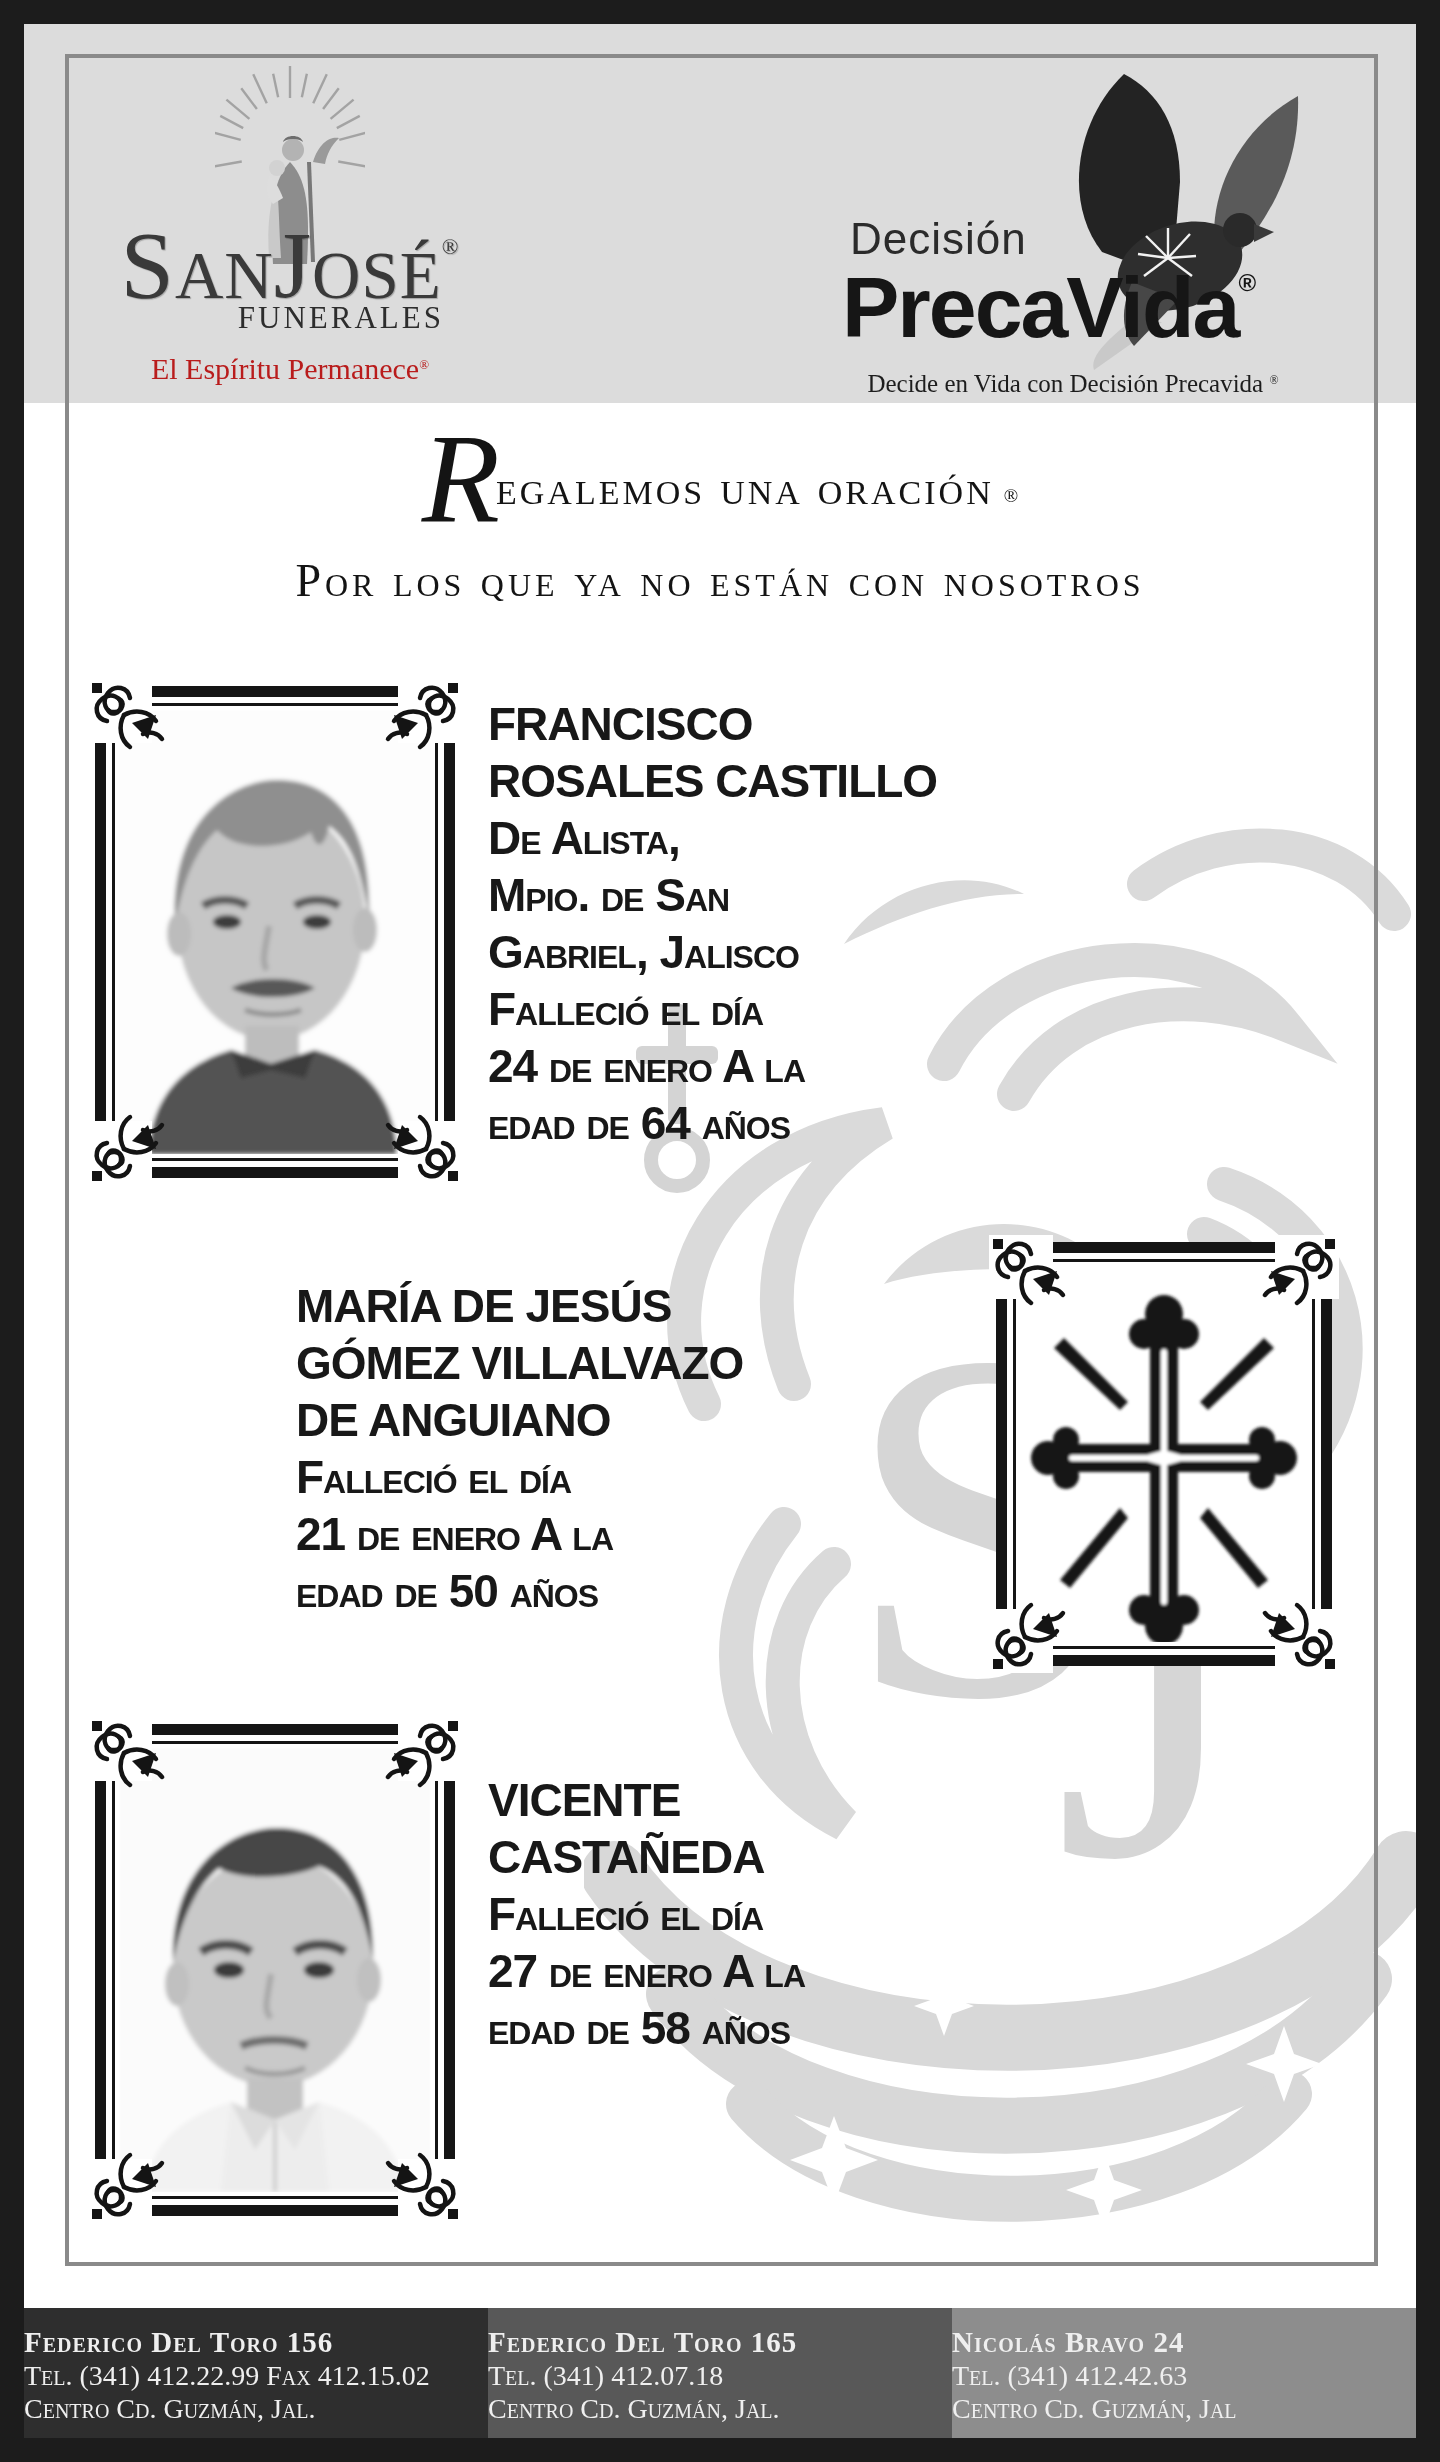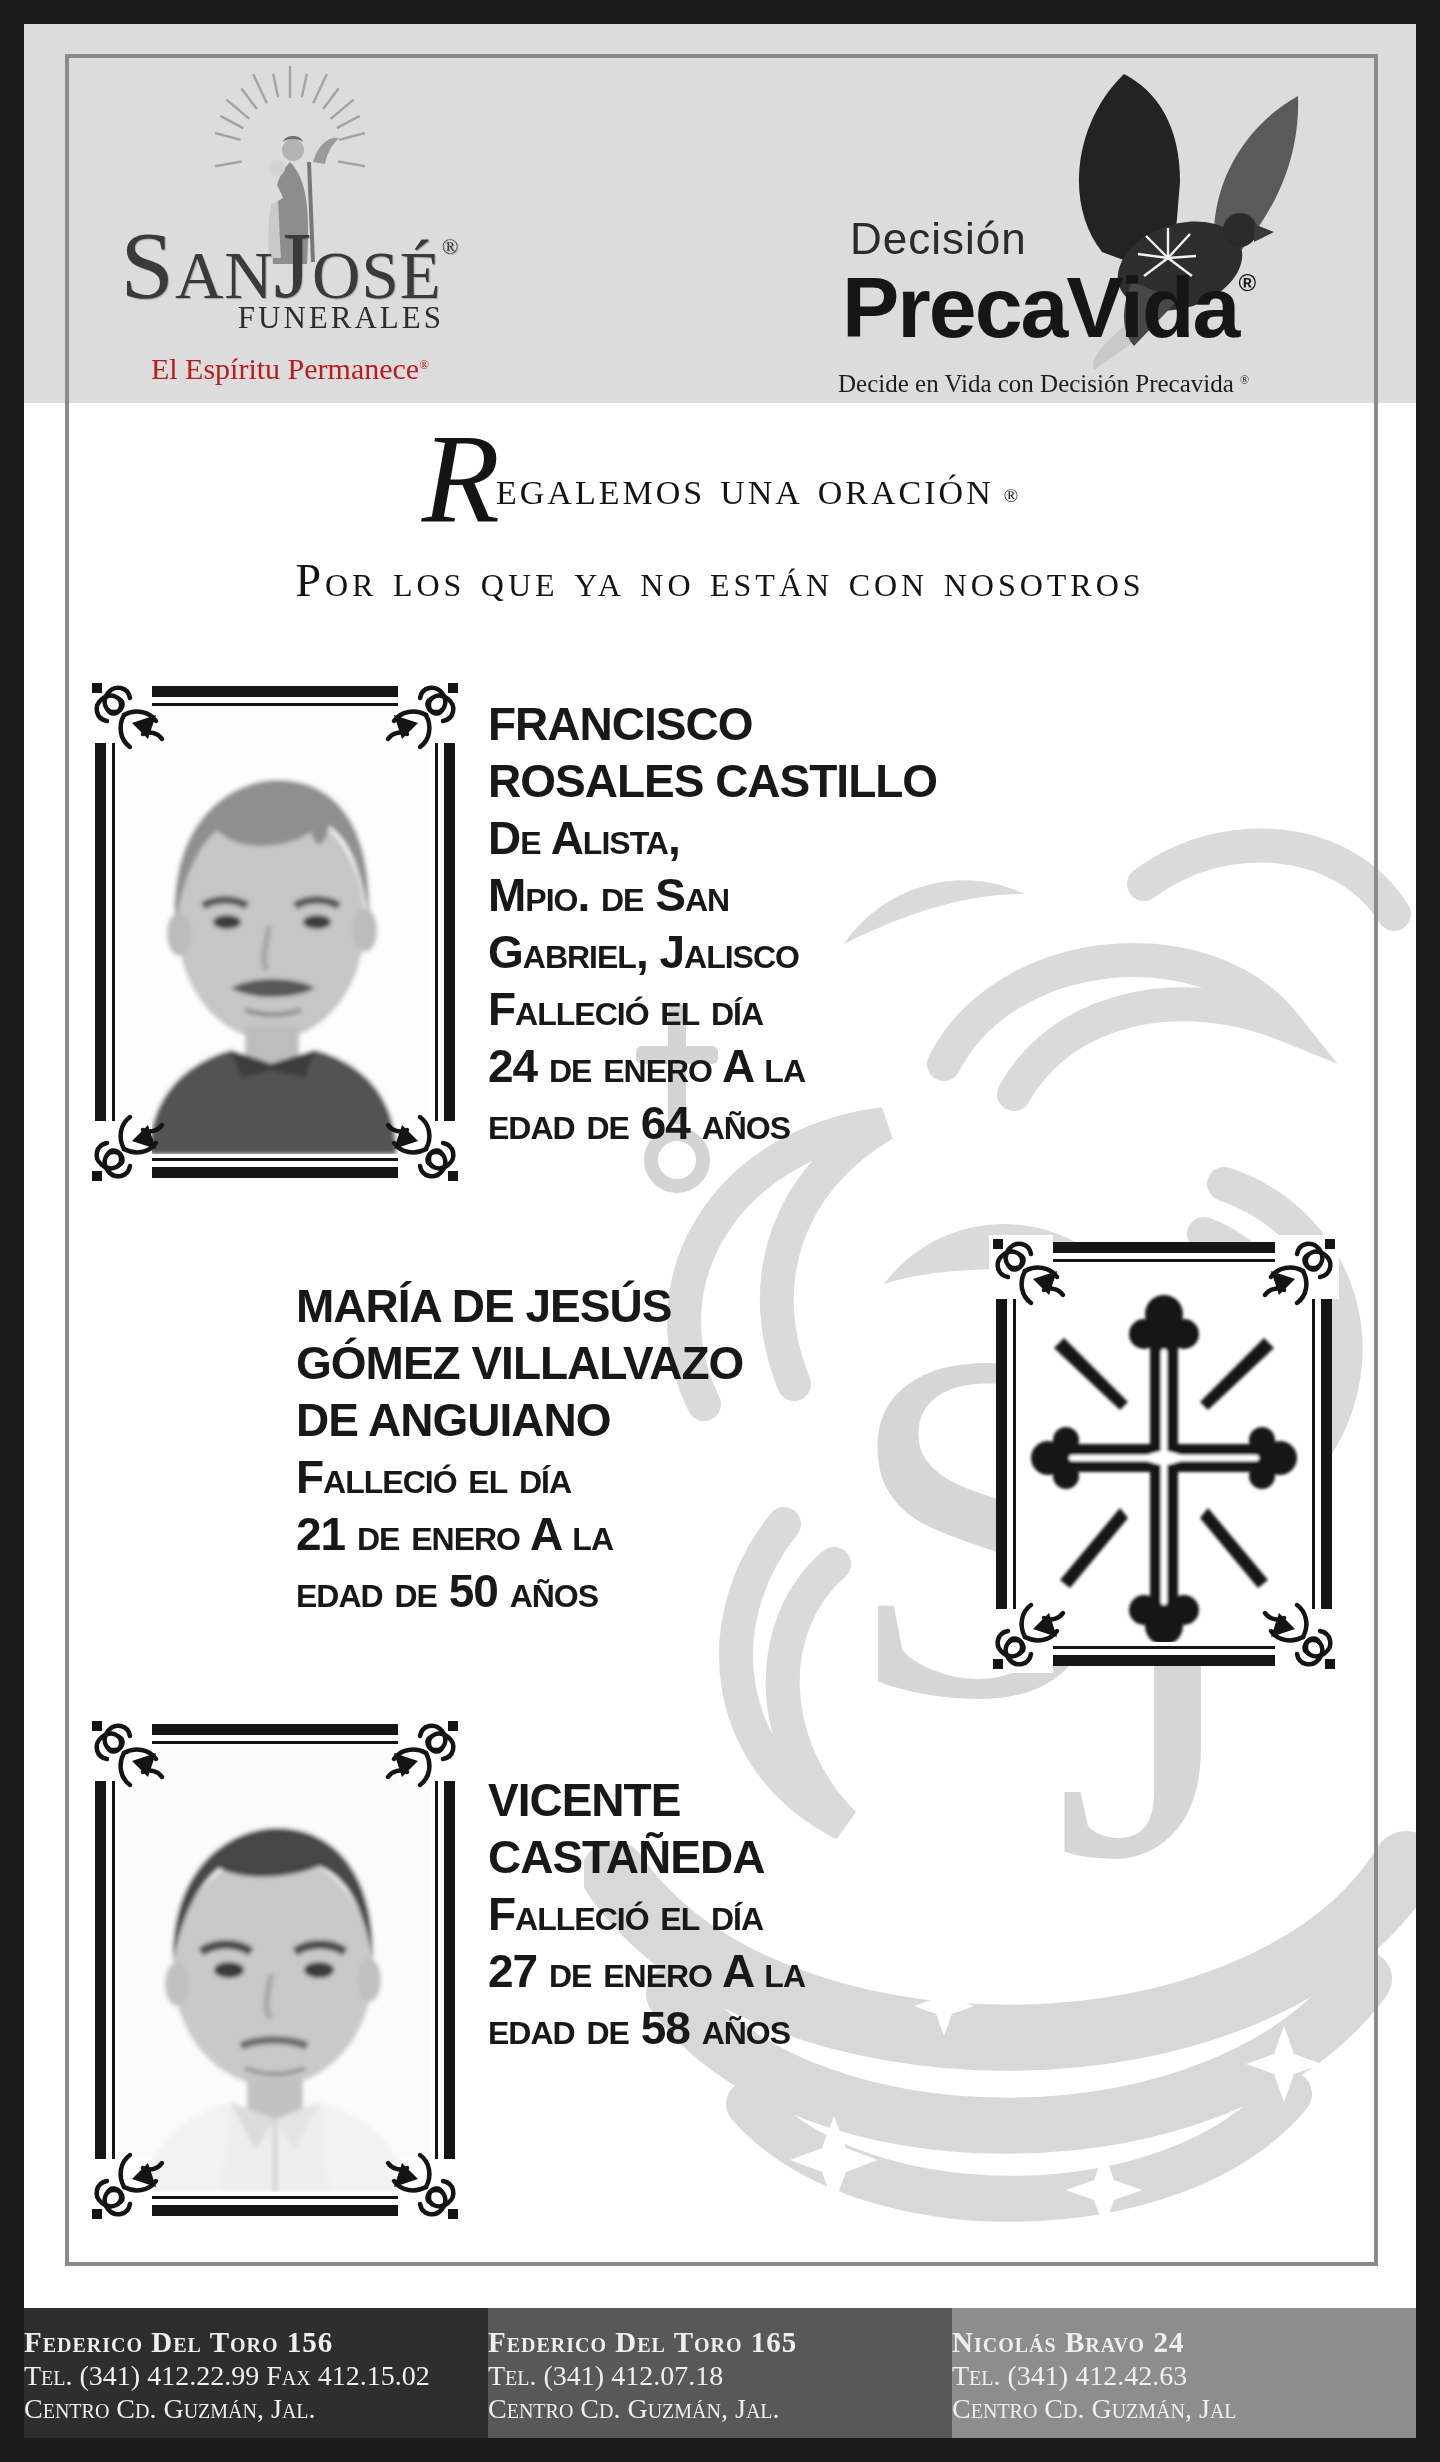--- a/index.html
+++ b/index.html
@@ -26,21 +26,21 @@
   .brand-left .tagline .reg2{font-size:13px;vertical-align:10px}
 
   
   .brand-right{position:absolute;left:792px;top:50px;width:520px;height:330px;z-index:3}
   .dove{position:absolute;right:4px;top:-4px}
   .decision{position:absolute;left:34px;top:140px;font-family:"Liberation Sans",sans-serif;
       font-size:44px;color:#2b2b2b;letter-spacing:1px;z-index:4}
   .precavida{position:absolute;left:26px;top:184px;font-family:"Liberation Sans",sans-serif;
       font-weight:bold;font-size:86px;letter-spacing:-2px;color:#161616;z-index:4}
   .precavida .reg{font-size:24px;vertical-align:46px;letter-spacing:0}
-  .brand-right .tagline{position:absolute;left:22px;top:296px;width:470px;
+  .brand-right .tagline{position:absolute;left:22px;top:296px;width:470px;text-align:center;
       font-size:25px;color:#1d1d1d;z-index:4}
   .brand-right .tagline .reg2{font-size:12px;vertical-align:8px}
 
   
   .main-title{position:absolute;left:0;top:404px;width:100%;text-align:center;z-index:3;color:#141414}
   .t1{line-height:1}
   .t1 .dropcap{font-size:128px;font-style:italic;line-height:.8;vertical-align:-18px;margin-right:-4px}
   .t1 .rest{font-variant:small-caps;font-size:48px;letter-spacing:3px}
   .t1 .reg{font-size:19px;vertical-align:2px;margin-left:10px}
   .t2{font-variant:small-caps;font-size:46px;letter-spacing:4px;margin-top:24px}

